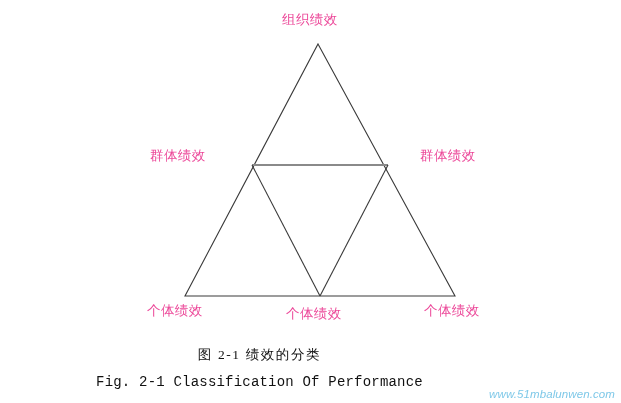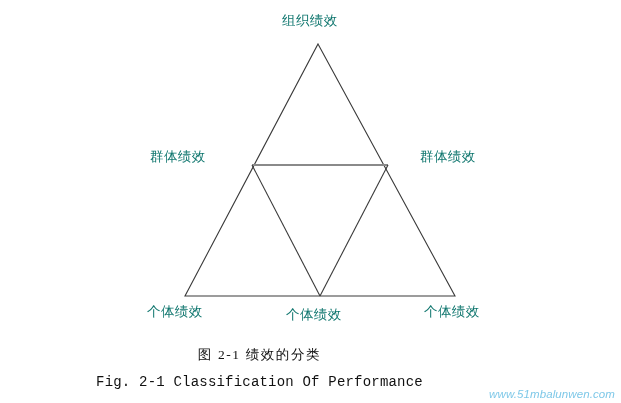--- a/index.html
+++ b/index.html
@@ -29,25 +29,25 @@
     left: 0;
     top: 0;
     width: 621px;
     height: 403px;
   }
 
   
   .node-label {
     position: absolute;
     white-space: nowrap;
-    font-family: Liberation Serif, serif;
+    font-family: Liberation Mono, monospace;
     font-size: 13.5px;
     line-height: 1.1;
     letter-spacing: 0.4px;
-    color: #0f766e;
+    color: #ec4899;
   }
 
   #label-top        { left: 282px; top: 14px; }
   #label-mid-left   { left: 150px; top: 150px; }
   #label-mid-right  { left: 420px; top: 150px; }
   #label-bottom-left   { left: 147px; top: 305px; }
   #label-bottom-center { left: 286px; top: 308px; }
   #label-bottom-right  { left: 424px; top: 305px; }
 
   

